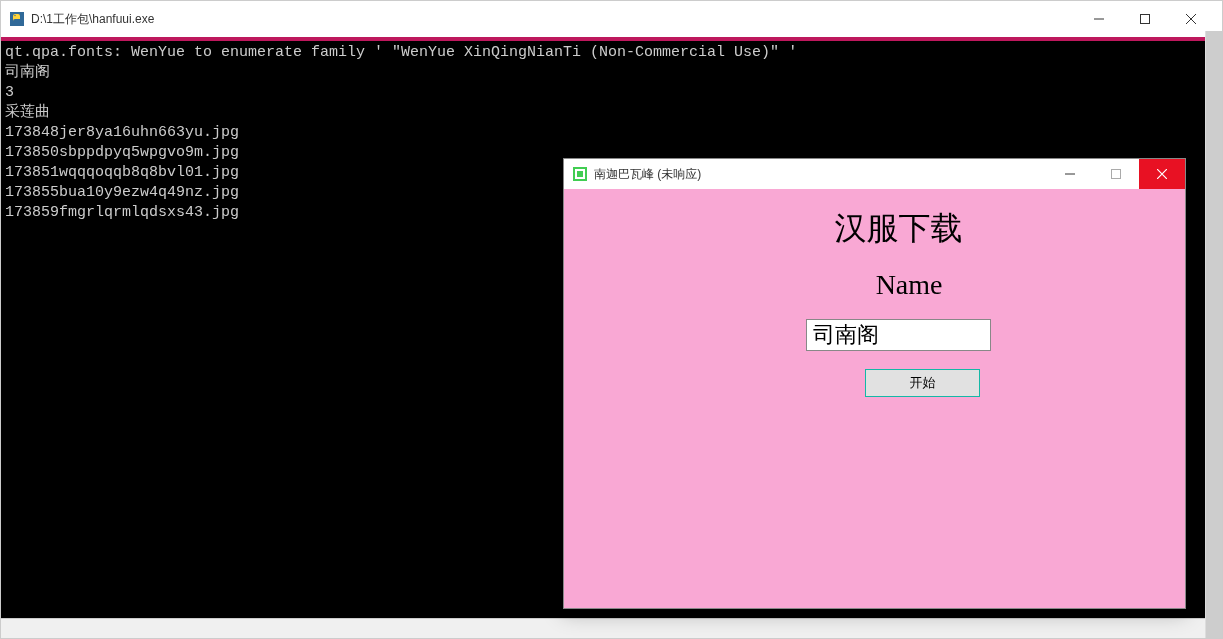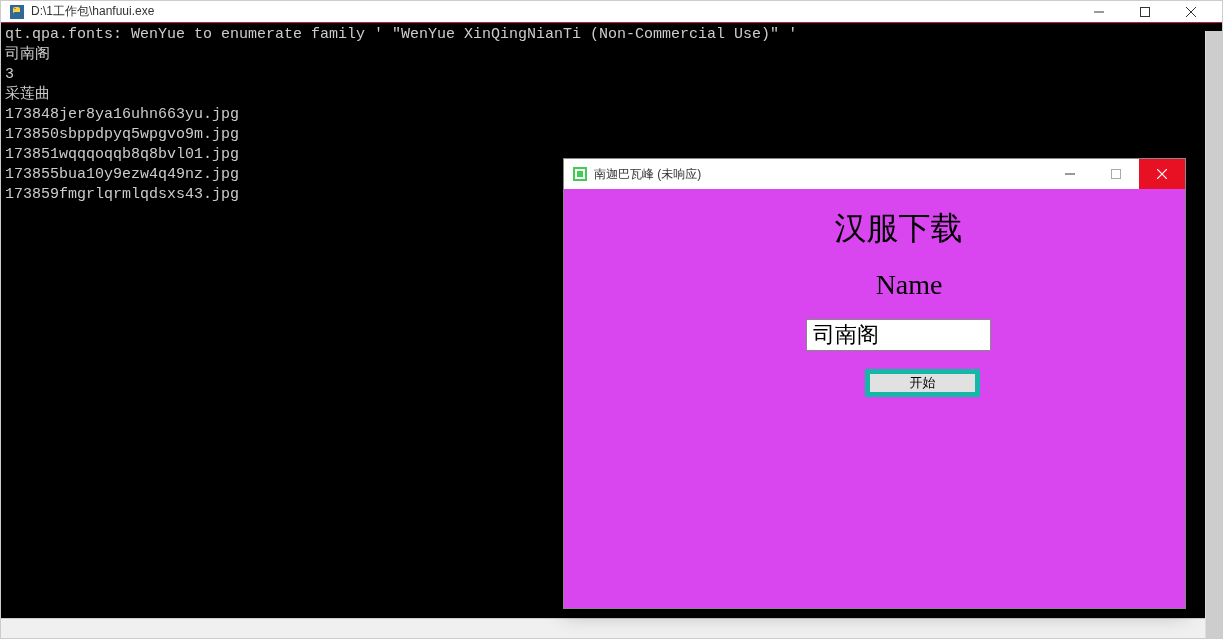--- a/index.html
+++ b/index.html
@@ -21,26 +21,26 @@
       top: 0;
       left: 0;
       width: 1223px;
       height: 639px;
       background: #fff;
       border: 1px solid #ccc;
       display: flex;
       flex-direction: column;
     }
     .titlebar {
-      height: 22px;
+      height: 40px;
       background: #fff;
       display: flex;
       align-items: center;
       padding: 0 8px;
-      border-bottom: 1px solid #be185d;
+      border-bottom: 4px solid #be185d;
     }
     .titlebar .app-icon {
       width: 16px;
       height: 16px;
       margin-right: 6px;
       display: inline-flex;
       align-items: center;
       justify-content: center;
     }
     .titlebar .title-text {
@@ -94,21 +94,21 @@
       border-top: 1px solid #ccc;
     }
 
     
     .dialog-window {
       position: absolute;
       top: 158px;
       left: 563px;
       width: 623px;
       height: 451px;
-      background: #d946ef;
+      background: #f9a8d4;
       border: 1px solid #888;
       box-shadow: 0 4px 20px rgba(0,0,0,0.3);
       display: flex;
       flex-direction: column;
     }
     .dialog-titlebar {
       height: 30px;
       background: #fff;
       display: flex;
       align-items: center;
@@ -175,21 +175,21 @@
       font-size: 22px;
       padding: 2px 6px;
       font-family: "SimSun", "NSimSun", serif;
       outline: none;
     }
     .form-button {
       margin-left: 48px;
       width: 115px;
       height: 28px;
       background: #e1e1e1;
-      border: 5px solid #14b8a6;
+      border: 1px solid #14b8a6;
       font-size: 13px;
       font-family: "Microsoft YaHei", sans-serif;
       cursor: default;
       padding: 0;
     }
   </style>
 </head>
 <body>
 
 <div class="main-window">

